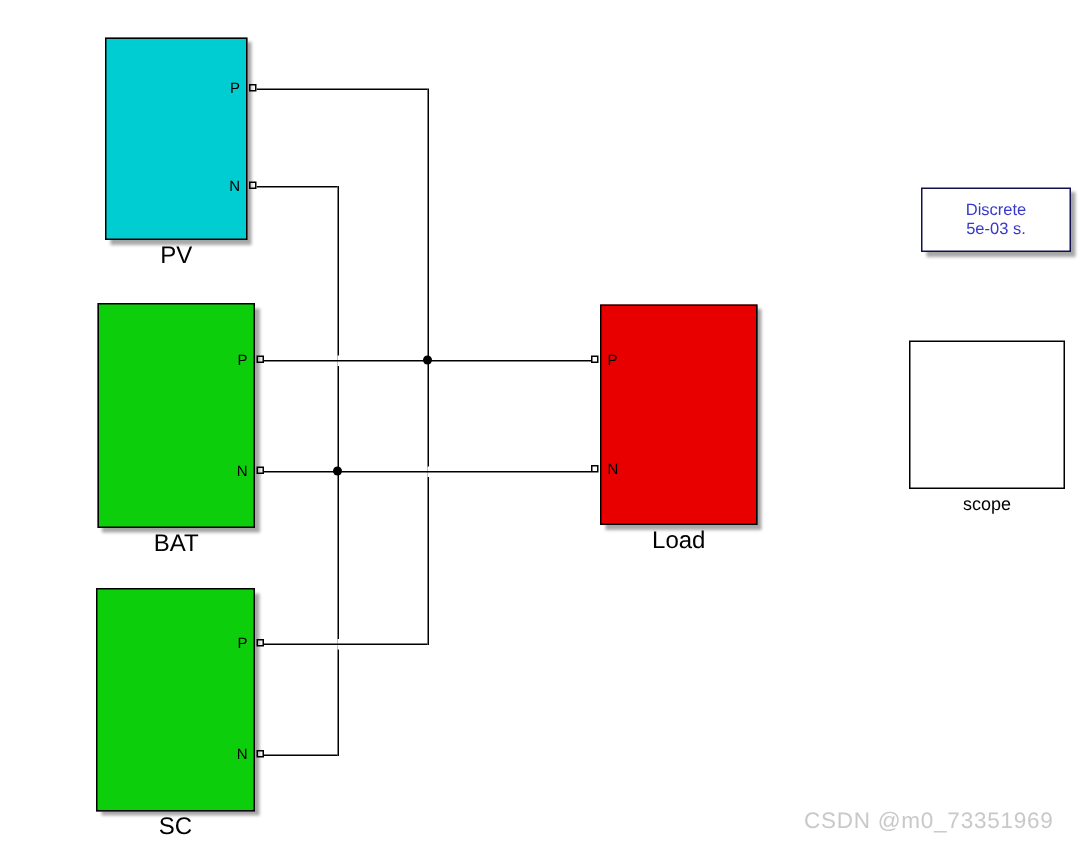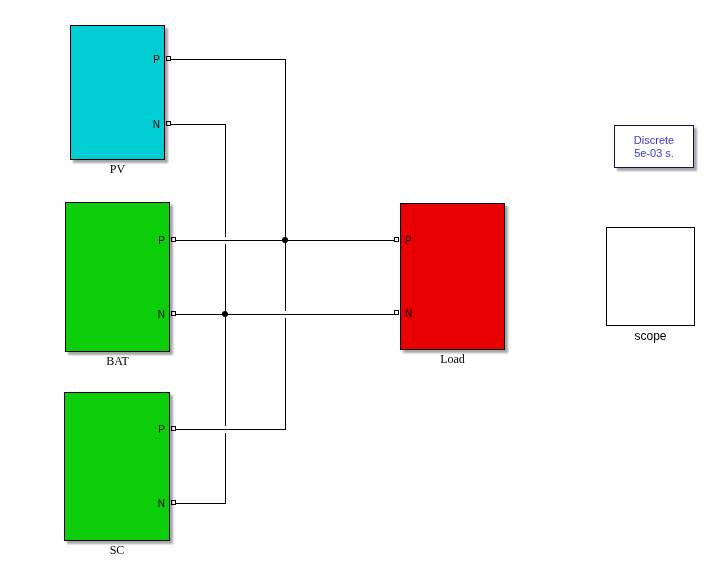--- a/index.html
+++ b/index.html
@@ -6,45 +6,45 @@
   .canvas {
     position:relative; width:721px; height:566px; background:#ffffff;
     font-family:"Liberation Sans", sans-serif; overflow:hidden;
   }
   .blk {
     position:absolute; border:1.4px solid #000; box-sizing:border-box;
     box-shadow:3px 3px 2px rgba(0,0,0,0.35);
   }
   .blk-label {
     position:absolute; top:100%; left:50%; transform:translateX(-50%);
-    padding-top:3px; font-size:12px; color:#000; white-space:nowrap;font-family:Liberation Serif, serif;
+    padding-top:3px; font-size:16px; color:#000; white-space:nowrap;
   }
   .portletter {
     position:absolute; font-size:10px; color:#000; transform:translateY(-50%);
     line-height:1;
   }
   .portletter.pright { right:4px; }
   .portletter.pleft  { left:4px; }
   .wire-h { position:absolute; height:1px; background:#000; }
   .wire-v { position:absolute; width:1px;  background:#000; }
   .gap    { position:absolute; width:1px; height:7px; background:#fff; }
   .dot    { position:absolute; width:6px; height:6px; background:#000; border-radius:50%; }
   .port-sq{
     position:absolute; width:5px; height:5px; background:#fff;
     border:1px solid #000; box-sizing:border-box;
   }
   .powergui {
-    position:absolute; left:614px; top:125px; width:80px; height:43px;
+    position:absolute; left:614px; top:125px; width:100px; height:43px;
     background:#fff; border:1.4px solid #11114E; box-sizing:border-box;
     box-shadow:3px 3px 2px rgba(0,0,0,0.35);
     display:flex; flex-direction:column; align-items:center; justify-content:center;
     font-size:11px; line-height:13px;
   }
   .scope-blk {
-    position:absolute; left:606px; top:227px; width:89px; height:99px;
+    position:absolute; left:606px; top:227px; width:104px; height:99px;
     background:#fff; border:1.5px solid #000; box-sizing:border-box;
   }
   .scope-label {
     position:absolute; top:100%; left:50%; transform:translateX(-50%);
     padding-top:4px; font-size:12px; color:#000;
   }
   .watermark {
     position:absolute; left:536px; top:539px; font-size:15px;
     letter-spacing:0.5px; color:#C9C9C9;
   }
@@ -111,14 +111,15 @@
 
   <div class="powergui" style="color: rgb(57, 57, 200);">
     <span>Discrete</span>
     <span>5e-03 s.</span>
   </div>
 
   <div class="scope-blk" style="background-color: rgb(255, 255, 255);">
     <span class="scope-label">scope</span>
   </div>
 
+  <div class="watermark" style="color: rgb(201, 201, 201);">CSDN @m0_73351969</div>
 
 </div>
 
 </body></html>

